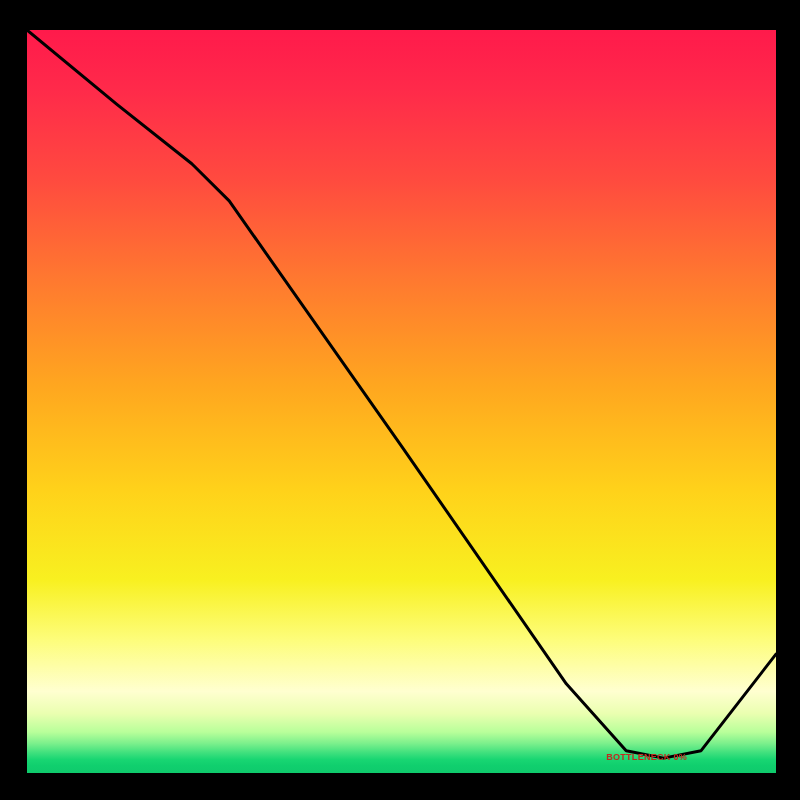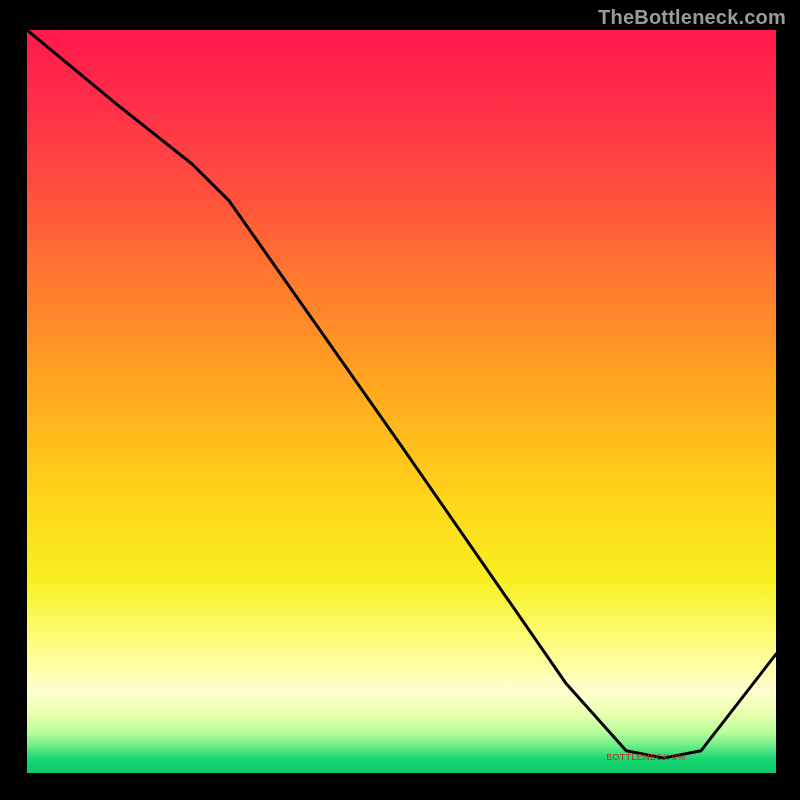--- a/index.html
+++ b/index.html
@@ -57,32 +57,31 @@
       #0fca6c 100%
     );
   }
   .line-layer {
     position: absolute;
     inset: 0;
   }
   .annotation {
     position: absolute;
     font-size: 9px;
-    font-weight: 400;
+    font-weight: 700;
     color: #c12a1f;
     letter-spacing: 0.3px;
     white-space: nowrap;
   }
 </style>
 </head>
 <body>
 
 <div class="stage">
 
-  <div class="watermark">TheBottleneck.com</div>
 
   <div class="plot-area">
     <div class="gradient"></div>
 
     <svg class="line-layer" viewBox="0 0 749 743" preserveAspectRatio="none">
       <polyline id="curve" fill="none" stroke="#000" stroke-width="3" stroke-linejoin="round" stroke-linecap="round" points="0.0,0.0 89.9,74.3 164.8,133.7 202.2,170.9 374.5,416.1 539.3,653.8 599.2,720.7 636.6,728.1 674.1,720.7 749.0,624.1"></polyline>
     </svg>
 
     <div id="anno" class="annotation" style="left: 579.18px; top: 722.14px;">BOTTLENECK 0%</div>
   </div>

